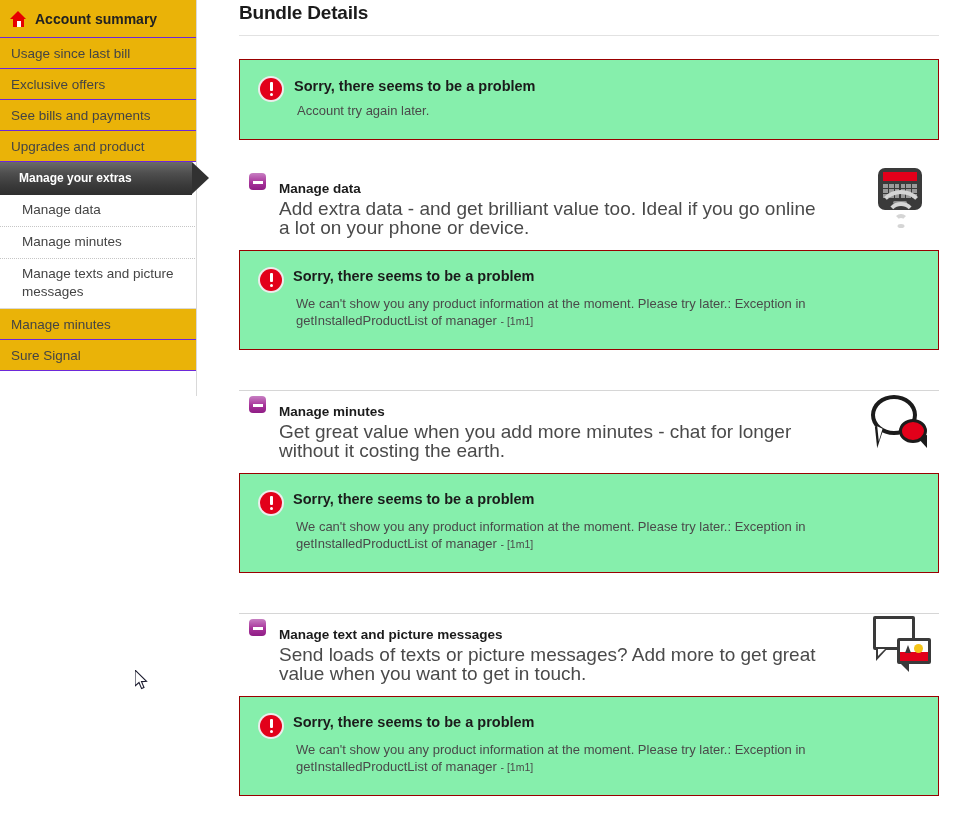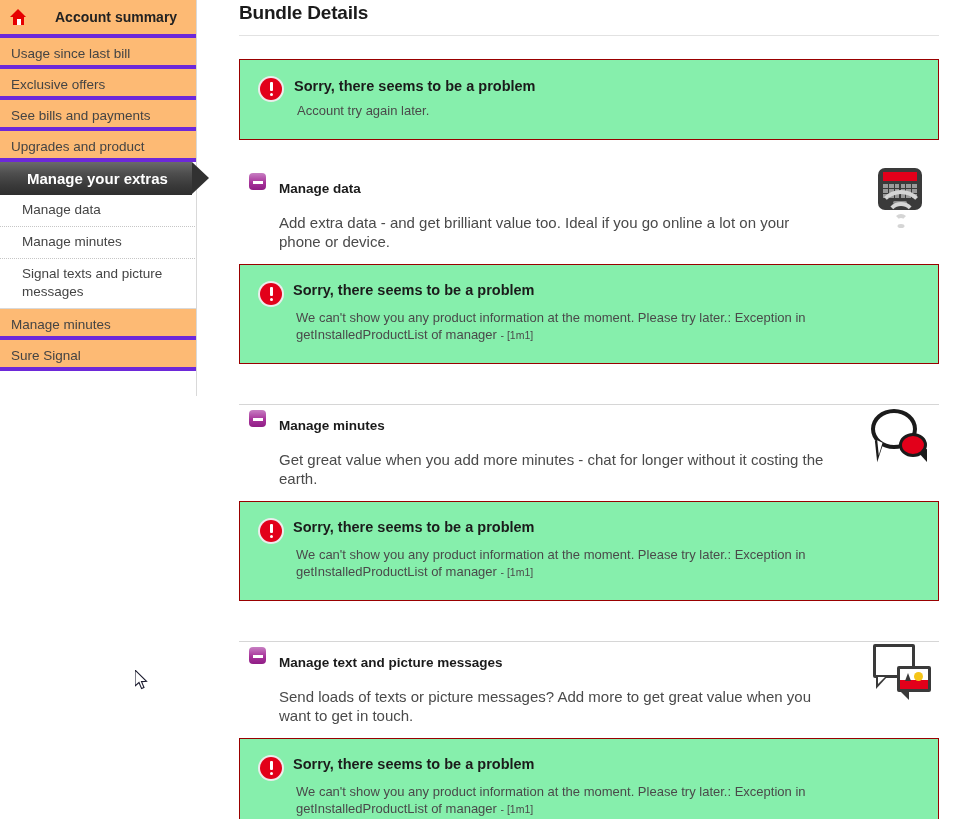--- a/index.html
+++ b/index.html
@@ -20,30 +20,29 @@
 
   
   #sidebar {
     position: absolute;
     left: 0; top: 0;
     width: 197px;
     background: #fff;
   }
   .nav-item {
     position: relative;
-    border-bottom: 4px solid #6d28d9;
+    border-bottom: 1px solid #6d28d9;
     height: 31px;
     line-height: 31px;
     padding-left: 11px;
     font-size: 13.5px;
     color: #444;
     cursor: pointer;
     white-space: nowrap;
-    background: #fdba74;
-    gap: 20px;
+    background: #eab308;
   }
   .nav-item.first {
     height: 38px;
     line-height: 38px;
     font-weight: bold;
     color: #222;
     padding-left: 10px;
     display: flex;
     align-items: center;
   }
@@ -80,23 +79,23 @@
     margin: 0;
     z-index: 5;
   }
   .nav-active .bar {
     position: absolute;
     left: 0; top: 0;
     width: 192px; height: 33px;
     background: linear-gradient(to bottom, #6a6a6a 0%, #4e4e4e 35%, #3a3a3a 70%, #2e2e2e 100%);
     color: #ffffff;
     font-weight: bold;
-    font-size: 15px;
+    font-size: 12px;
     line-height: 33px;
-    padding-left: 27px;
+    padding-left: 19px;
     white-space: nowrap;
   }
   .nav-active .point {
     position: absolute;
     left: 192px; top: 0;
     width: 0; height: 0;
     border-top: 16.5px solid transparent;
     border-bottom: 16.5px solid transparent;
     border-left: 17px solid #313131;
   }
@@ -227,24 +226,24 @@
     padding-left: 40px;
     padding-right: 115px;
   }
   .sec-title {
     font-size: 13.5px;
     font-weight: bold;
     color: #1b1b1b;
     line-height: 17px;
   }
   .sec-desc {
-    font-size: 15px;
+    font-size: 19px;
     color: #4a4a4a;
     line-height: 19px;
-    margin-top: 16px;
+    margin-top: 2px;
   }
   .sec-art {
     position: absolute;
     right: 6px; top: 0;
     width: 64px; height: 64px;
   }
 
   
   .art-phone { position: absolute; left: 9px; top: 0; width: 44px; height: 42px; }
   .art-phone .shell {
@@ -425,21 +424,21 @@
     <div class="nav-item">See bills and payments</div>
     <div class="nav-item">Upgrades and product</div>
 
     <div class="nav-active">
       <div class="bar">Manage your extras</div>
       <div class="point"></div>
     </div>
 
     <div class="nav-sub">Manage data</div>
     <div class="nav-sub">Manage minutes</div>
-    <div class="nav-sub last">Signal texts and picture messages</div>
+    <div class="nav-sub last">Manage texts and picture messages</div>
 
     <div class="nav-item">Manage minutes</div>
     <div class="nav-item">Sure Signal</div>
   </div>
   <div id="sidebar-edge"></div>
 
   <div id="main">
 
     <div id="page-title">Bundle Details</div>
     <div id="title-rule"></div>

